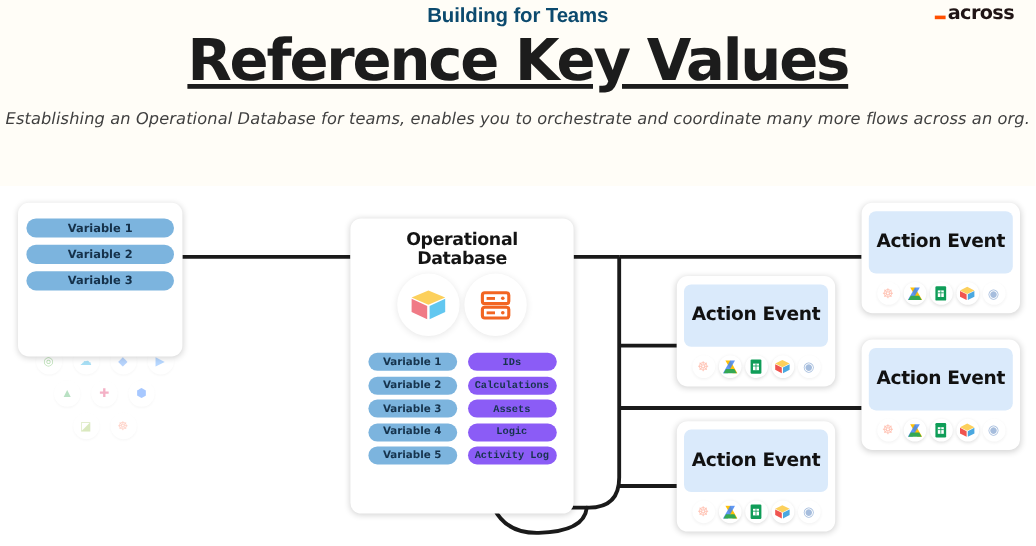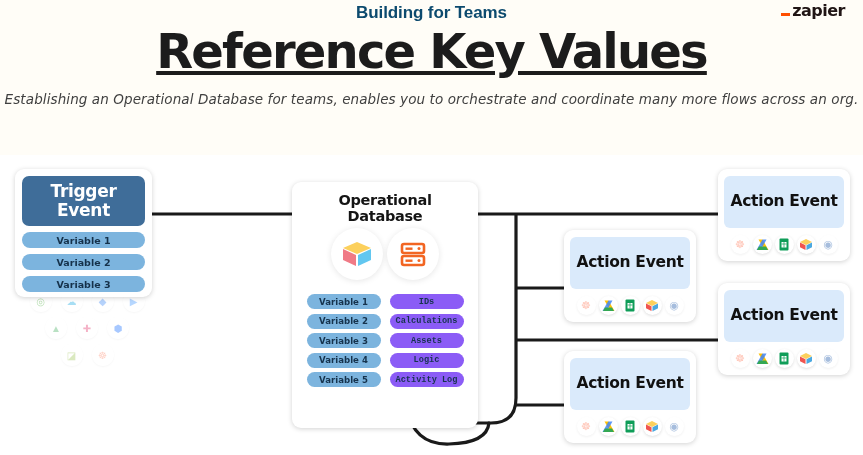--- a/index.html
+++ b/index.html
@@ -136,21 +136,21 @@
 </style>
 </head>
 <body>
 
 <div id="header-band">
   <div id="eyebrow">Building for Teams</div>
   <div id="main-title">Reference Key Values</div>
   <div id="subtitle">Establishing an Operational Database for teams, enables you to orchestrate and coordinate many more flows across an org.</div>
   <div id="zapier-logo">
     <span class="dash"></span>
-    <span>zapier</span>
+    <span>across</span>
   </div>
 </div>
 
 <div id="diagram">
 
   <svg id="lines-svg" viewBox="0 0 863 300">
 
     <line x1="152" y1="59" x2="292" y2="59" stroke="#1a1a1a" stroke-width="3.2"></line>
 
     <line x1="478" y1="59" x2="516" y2="59" stroke="#1a1a1a" stroke-width="3.2"></line>
@@ -163,21 +163,20 @@
 
     <line x1="516" y1="185" x2="718" y2="185" stroke="#1a1a1a" stroke-width="3.2"></line>
 
     <line x1="516" y1="250" x2="564" y2="250" stroke="#1a1a1a" stroke-width="3.2"></line>
 
     <path d="M489 268 Q487 288 449 289 Q414 290 407 254" stroke="#1a1a1a" stroke-width="3.2" fill="none" stroke-linecap="round"></path>
     <polygon points="407,240 401,255 414,254" fill="#1a1a1a"></polygon>
   </svg>
 
   <div id="trigger-card" class="card">
-    <div id="trigger-header">Trigger Event</div>
     <div class="trig-var">Variable 1</div>
     <div class="trig-var">Variable 2</div>
     <div class="trig-var">Variable 3</div>
   </div>
 
   <div id="faded-cluster">
     <div class="fade-row">
       <div class="fchip">
           <span style="color:#2ca01c">◎</span>
         </div>

